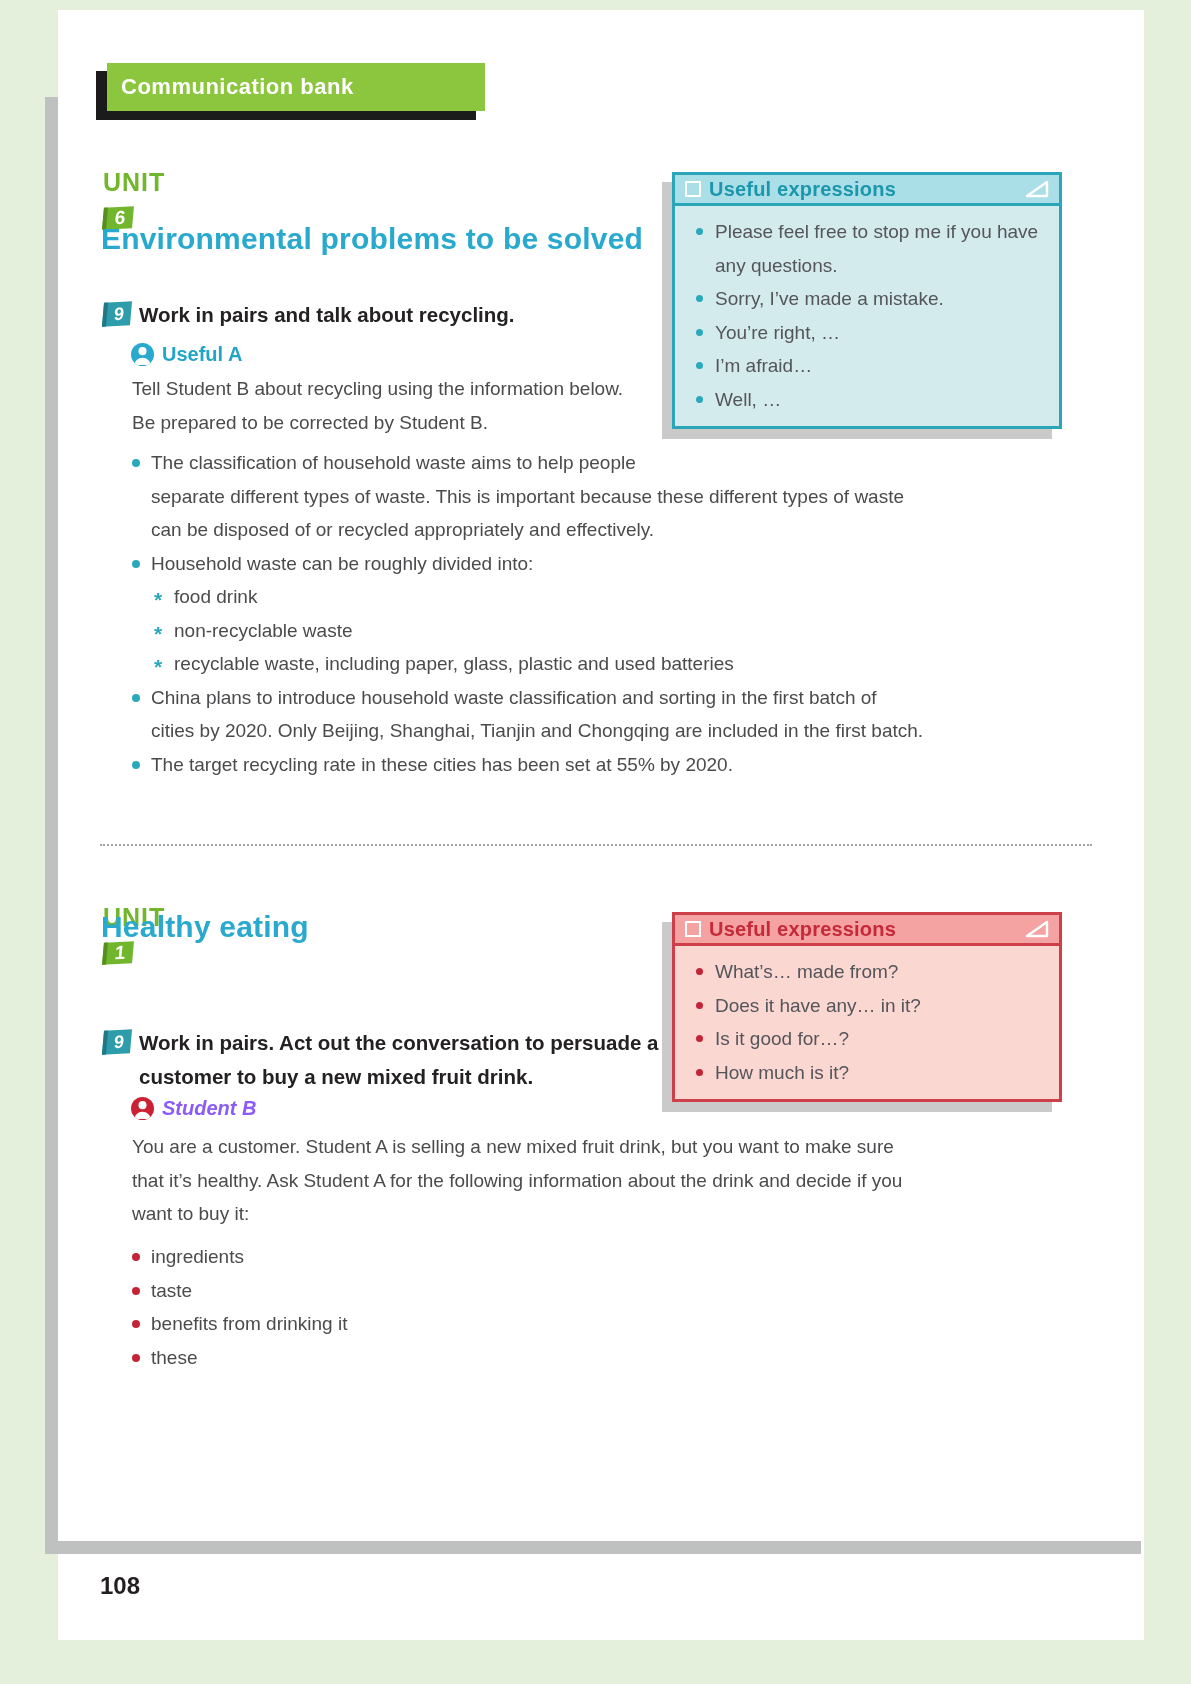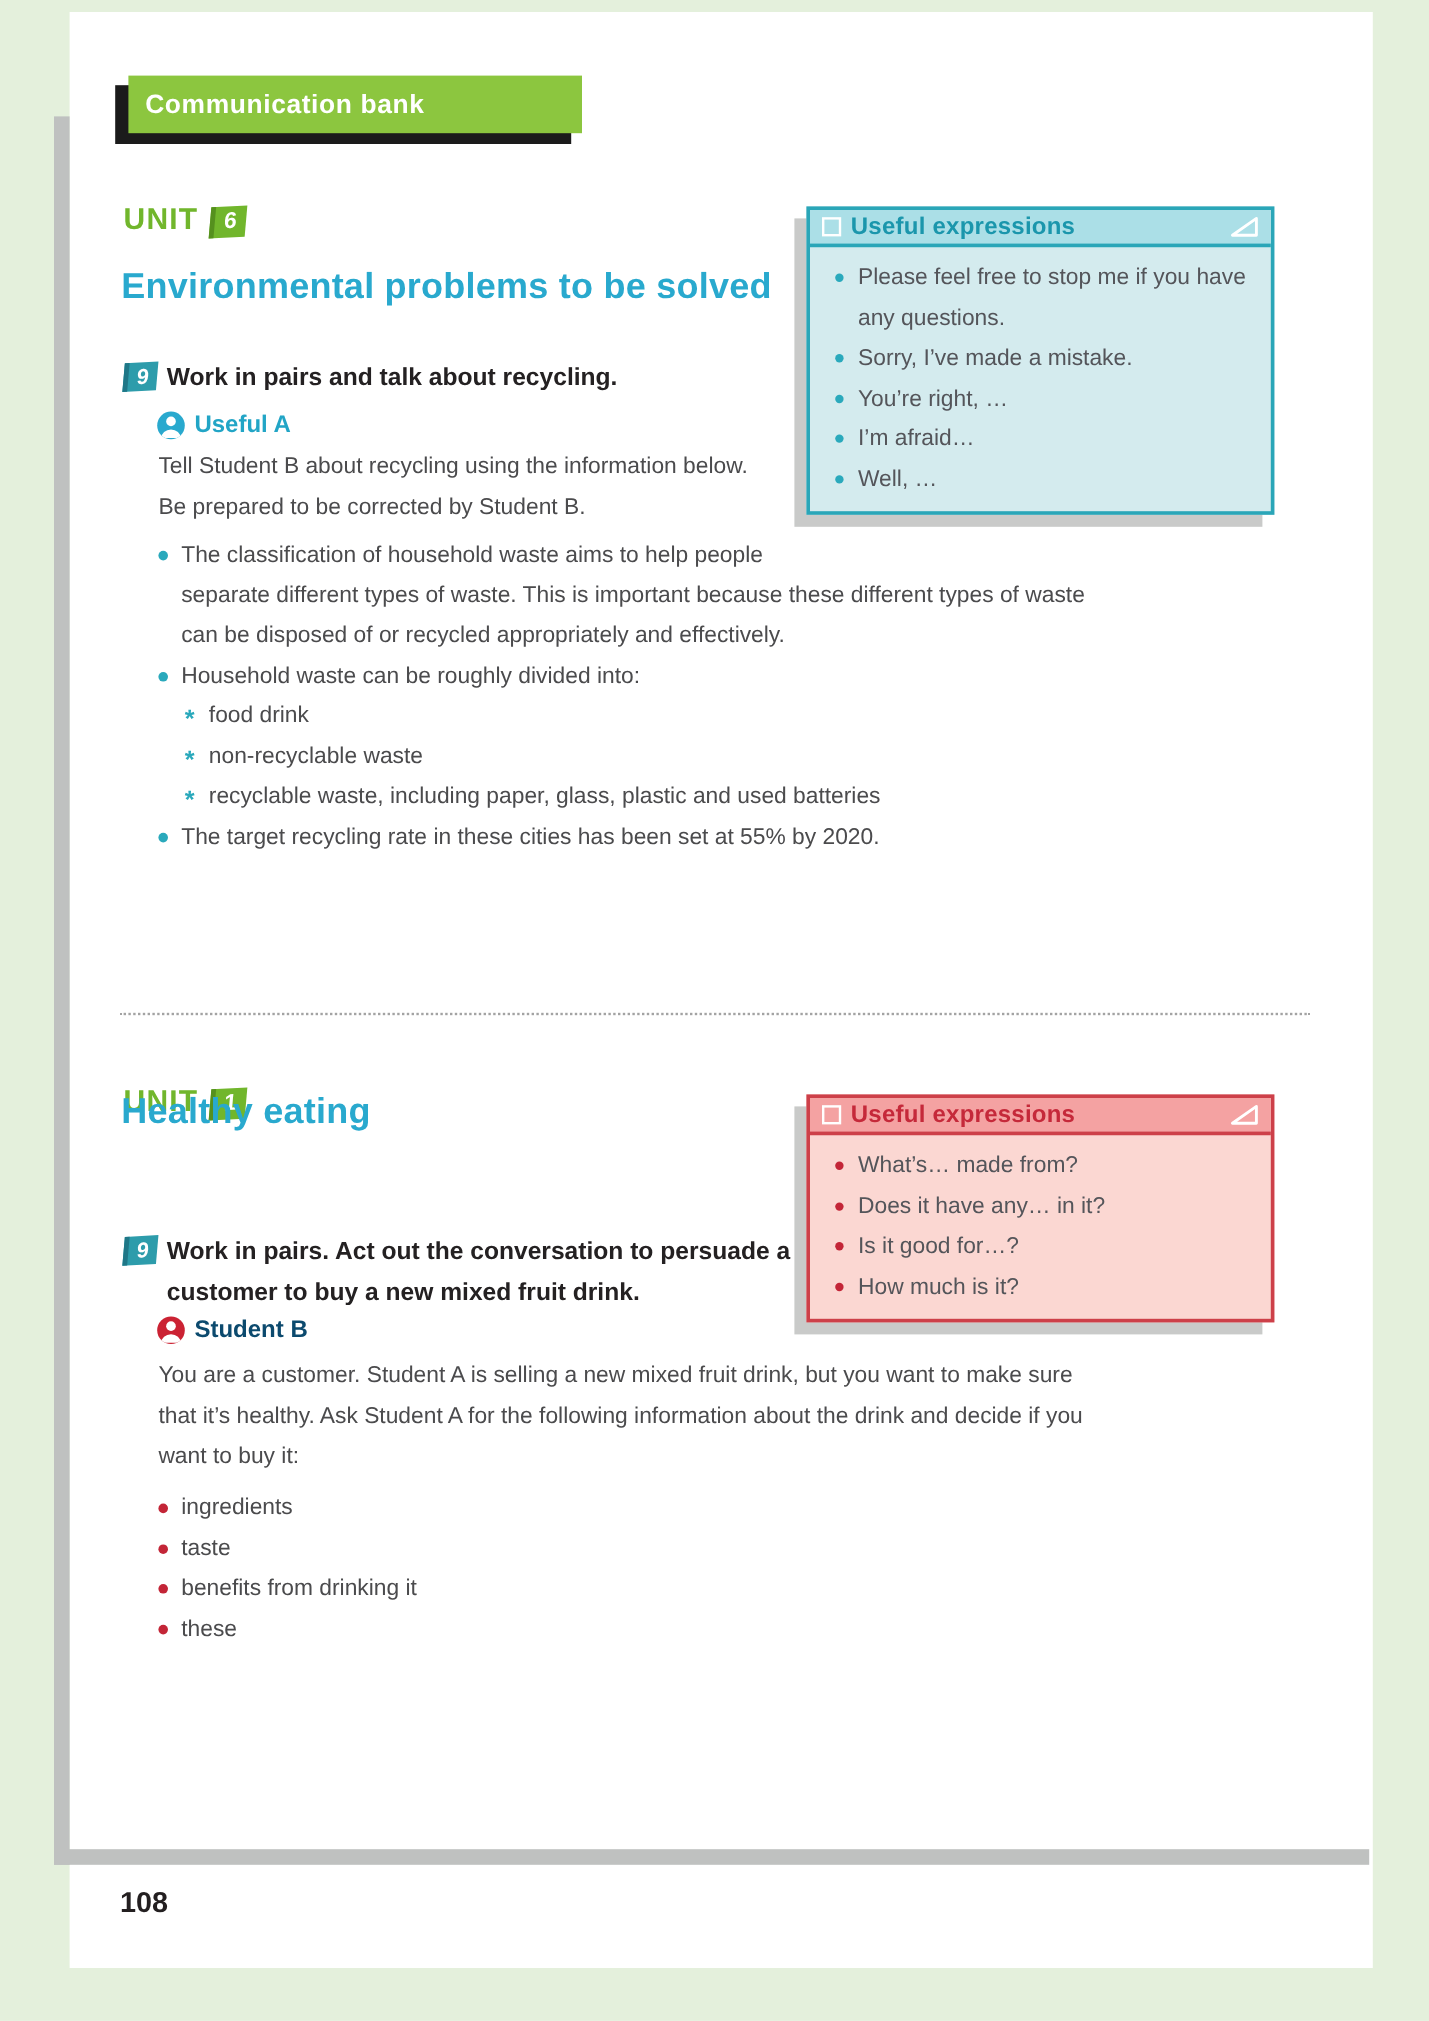--- a/index.html
+++ b/index.html
@@ -12,39 +12,39 @@
   .sheet{position:absolute;left:58px;top:10px;width:1086px;height:1630px;background:#ffffff;}
   .frame-left{position:absolute;left:45px;top:97px;width:13px;height:1457px;background:#bfc1c0;}
   .frame-bottom{position:absolute;left:45px;top:1541px;width:1096px;height:13px;background:#bfc1c0;}
 
   
   .banner-shadow{position:absolute;left:96px;top:71px;width:380px;height:49px;background:#1b1b1b;}
   .banner{position:absolute;left:107px;top:63px;width:378px;height:48px;background:#8cc63f;
     color:#ffffff;font-size:22px;font-weight:bold;line-height:48px;padding-left:14px;letter-spacing:.5px;box-sizing:border-box;}
 
   
-  .unit-row{position:absolute;left:103px;display:flex;align-items:flex-end;gap:10px;height:30px;}
+  .unit-row{position:absolute;left:103px;display:flex;align-items:flex-start;gap:10px;height:30px;flex-direction:column;}
   .unit-word{color:#71b62c;font-size:25px;font-weight:bold;letter-spacing:1px;}
   .badge{position:relative;display:inline-flex;align-items:center;justify-content:center;
     width:26px;height:26px;color:#fff;font-weight:bold;font-size:19px;
     transform:skew(-5deg,-3deg);}
   .badge.green{background:#71b62c;border-left:4px solid #55901e;}
   .badge.teal{background:#2d9cab;border-left:4px solid #1f7787;width:24px;height:24px;font-size:18px;}
 
   .sec-title{position:absolute;left:101px;color:#29a9ce;font-size:30px;font-weight:bold;letter-spacing:.2px;}
 
   .exercise{position:absolute;left:103px;display:flex;align-items:flex-start;gap:8px;}
   .ex-text{color:#242122;font-size:20.5px;font-weight:bold;line-height:34px;}
   .exercise .badge{margin-top:4px;}
 
   .student-row{position:absolute;left:131px;display:flex;align-items:center;gap:8px;height:24px;}
   .person-icon{width:23px;height:23px;border-radius:50%;overflow:hidden;display:inline-block;flex:0 0 auto;}
   .student-label{font-size:20px;font-weight:bold;}
   .student-label.teal{color:#1fa;color:#22a5c6;}
-  .student-label.red{color:#0c4a6e;}
+  .student-label.red{color:#8b5cf6;font-style:italic;}
 
   .body-text{color:#4b4b4d;font-size:19px;line-height:33.5px;}
   .abs{position:absolute;}
 
   
   .list{position:absolute;left:132px;color:#4b4b4d;font-size:19px;line-height:33.5px;}
   .bl{position:relative;padding-left:19px;}
   .bl.first::before{content:"";position:absolute;left:0;top:13px;width:8px;height:8px;border-radius:50%;}
   .bl.first.tealdot::before{background:#2aa9bc;}
   .bl.first.reddot::before{background:#c32537;}
@@ -119,20 +119,24 @@
       <div class="bl">separate different types of waste. This is important because these different types of waste</div>
       <div class="bl">can be disposed of or recycled appropriately and effectively.</div>
     </div>
     <div>
       <div class="bl first tealdot">Household waste can be roughly divided into:</div>
       <div class="sl">food drink</div>
       <div class="sl">non-recyclable waste</div>
       <div class="sl">recyclable waste, including paper, glass, plastic and used batteries</div>
     </div>
     <div>
+      <div class="bl first tealdot">China plans to introduce household waste classification and sorting in the first batch of</div>
+      <div class="bl">cities by 2020. Only Beijing, Shanghai, Tianjin and Chongqing are included in the first batch.</div>
+    </div>
+    <div>
       <div class="bl first tealdot">The target recycling rate in these cities has been set at 55% by 2020.</div>
     </div>
   </div>
 
   <div class="expr-box teal-box" style="top:172px;">
     <div class="expr-hd">
       <span class="square-icon"></span>
       <span class="expr-title">Useful expressions</span>
       <svg class="tri-icon" width="24" height="18" viewBox="0 0 24 18">
           <path d="M2 16 L22 16 L22 2 Z" fill="none" stroke="#ffffff" stroke-width="2.4" stroke-linejoin="round"></path>

